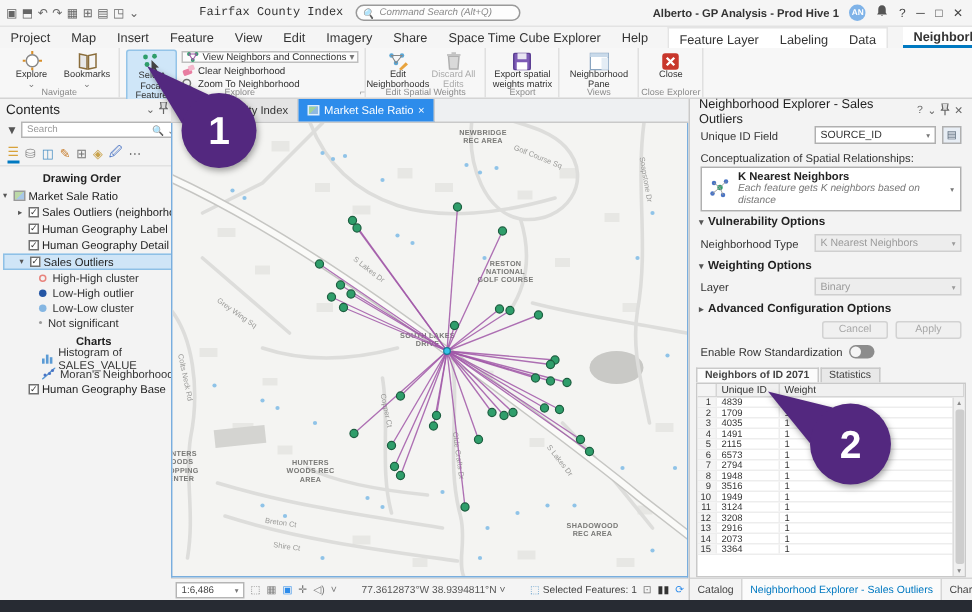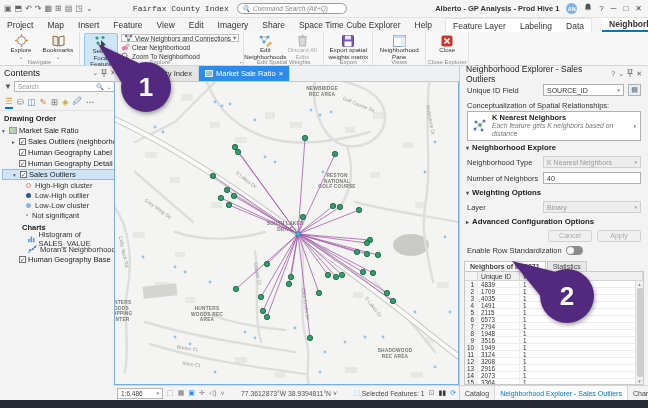--- a/index.html
+++ b/index.html
@@ -31,31 +31,31 @@
   .bigbtn { display:flex; flex-direction:column; align-items:center; width:34px; font-size:6.2px; text-align:center; line-height:6.5px; color:#333; padding-top:1px;}
   .bigbtn .ric { height:13px; display:flex; align-items:center; justify-content:center;}
   .bigbtn.sel { background:#cfe6f8; border:1px solid #94c4e8; border-radius:2px;}
   .stack { display:flex; flex-direction:column; gap:1px; padding-top:1px;}
   .srow { display:flex; align-items:center; gap:2px; font-size:6.5px; color:#333; height:8px; white-space:nowrap;}
   .srow .cbox { border:1px solid #bfbfbf; background:#fcfcfc; padding:0 2px; display:flex; align-items:center; gap:2px; height:8px;}
   .dis { color:#aaa !important; }
   .ric svg { display:block; }
 
   
-  #contents { position:absolute; left:0; top:66px; width:126px; height:334px; background:#f3f3f3; border-right:6px solid #7f1d1d; font-size:7.5px; overflow:hidden;}
+  #contents { position:absolute; left:0; top:66px; width:126px; height:334px; background:#f3f3f3; border-right:1px solid #7f1d1d; font-size:7.5px; overflow:hidden;}
   .pane-head { display:flex; align-items:center; height:14px; padding:0 4px; font-size:9px; color:#222;}
   .pane-head .sp { flex:1;}
   .pane-ico { color:#666; font-size:7px; margin-left:3px;}
   .searchrow { display:flex; align-items:center; gap:2px; padding:0 4px; height:13px;}
   .funnel { color:#555; font-size:8px;}
   .searchbox { flex:1; height:11px; border:1px solid #b5b5b5; background:#fff; display:flex; align-items:center; padding:0 3px; color:#999; font-size:6.5px; gap:2px;}
   .ctool { display:flex; gap:4px; padding:2px 5px 1px 5px; align-items:center; border-bottom:1px solid #e2e2e2;}
   .ctool .ti { font-size:8.5px; }
   .ctool .ti.first { border-bottom:2px solid #0079c1; padding-bottom:1px;}
-  .sechead { font-weight:bold; font-size:7.5px; padding:3px 20px 2px 4px; color:#222;}
+  .sechead { font-weight:bold; font-size:7.5px; padding:3px 20px 2px 4px; color:#222;text-align:center;}
   .trow2 { display:flex; align-items:center; gap:2px; height:11px; white-space:nowrap; color:#222;}
   .chk { width:7px; height:7px; border:1px solid #707070; background:#fff; font-size:6px; line-height:6px; text-align:center; color:#333; flex:none;}
   .expander { color:#555; font-size:5.5px; width:5px; flex:none;}
   .maplayer-ico { width:8px; height:7px; background:linear-gradient(135deg,#bcd9a8 50%,#a8c8e8 50%); border:1px solid #999; flex:none;}
   .trow2.sel { background:#cfe5f7; border:1px solid #8ec0e6;}
   .legrow { display:flex; align-items:center; gap:4px; height:10px; padding-left:24px; color:#333;}
   .lsym { width:5px; height:5px; border-radius:50%; flex:none;}
   .chartrow { display:flex; align-items:center; gap:3px; height:10px; padding-left:26px; color:#333;}
 
   
@@ -652,33 +652,27 @@
       </svg>
     <div class="bb-txt">
       <div class="bb-title">K Nearest Neighbors</div>
       <div class="bb-desc">Each feature gets K neighbors based on distance</div>
     </div>
     <span style="color:#777;font-size:5px;">▾</span>
   </div>
 
   <div class="p-sec">
     <span class="chev">▾</span>
-    <span>Neighborhood Explore</span>
+    <span>Vulnerability Options</span>
   </div>
   <div class="p-row" style="height:16px;">
     <span class="p-label">Neighborhood Type</span>
     <div class="combo disabled">
       <span>K Nearest Neighbors</span>
         <span style="font-size:5px;">▾</span>
-    </div>
-  </div>
-  <div class="p-row" style="height:16px;">
-    <span class="p-label">Number of Neighbors</span>
-    <div class="combo" style="justify-content:flex-start;">
-      <span>40</span>
     </div>
   </div>
 
   <div class="p-sec">
     <span class="chev">▾</span>
     <span>Weighting Options</span>
   </div>
   <div class="p-row" style="height:16px;">
     <span class="p-label">Layer</span>
     <div class="combo disabled">

